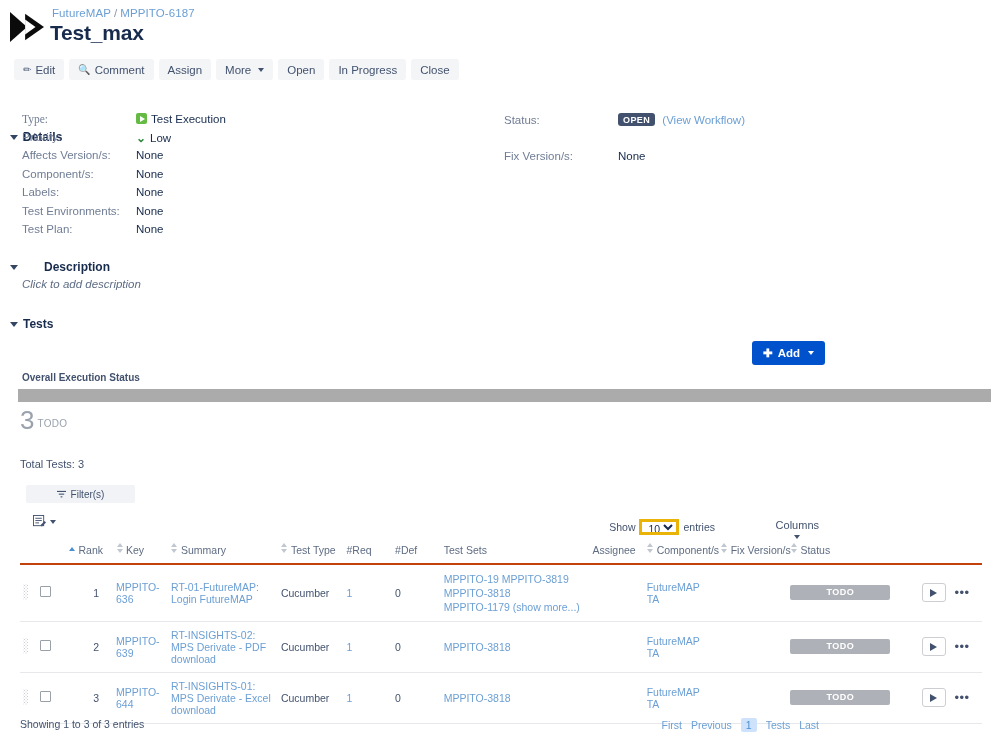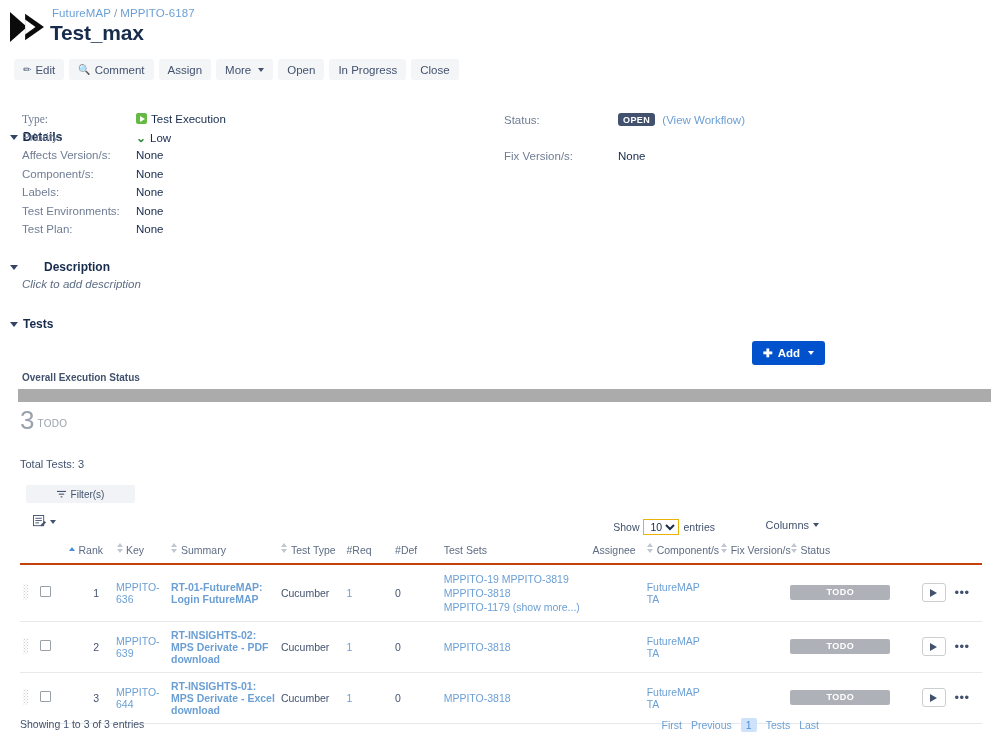--- a/index.html
+++ b/index.html
@@ -146,27 +146,27 @@
     display: flex; align-items: center; gap: 4px; cursor: pointer;
   }
 
   .show-entries {
     position: absolute; right: 118px; top: 519px;
     font-size: 10.5px; color: #42526e;
     display: flex; align-items: center; gap: 4px;
   }
   .show-entries select {
     font-size: 10.5px; font-family: "Liberation Sans", sans-serif;
-    height: 16px; padding: 0 0 0 2px; border: 1px solid #eab308;
+    height: 16px; padding: 0 0 0 2px; border: 3px solid #eab308;
     background: #fff; color: #172b4d;
   }
   .columns-btn {
     position: absolute; right: 14px; top: 519px;
     font-size: 11px; color: #42526e; cursor: pointer;
-    display: flex; align-items: center; gap: 4px;
+    display: flex; align-items: center; gap: 4px; flex-direction: column;
   }
   .caret-sm {
     width: 0; height: 0; border-left: 3.5px solid transparent;
     border-right: 3.5px solid transparent; border-top: 4px solid #42526e;
   }
 
   
   table.tests {
     position: absolute; left: 20px; top: 541px;
     width: 962px; border-collapse: collapse;
@@ -202,21 +202,21 @@
       radial-gradient(#c9ccd2 0.7px, transparent 0.8px);
     background-size: 3px 3px; background-position: 0 0, 1.5px 1.5px;
     opacity: .95;
   }
   .row-check {
     width: 11px; height: 11px; border: 1px solid #9aa0a8;
     border-radius: 1px; background: #fff; display: inline-block;
     cursor: pointer;
   }
   .cell-link { color: #6b9fd4; text-decoration: none; }
-  .summary-cell a { color: #6b9fd4; text-decoration: none; font-weight: bold; }
+  .summary-cell a { color: #6b9fd4; text-decoration: none; }
 
   .status-pill {
     display: block; width: 100px; height: 15px;
     background: #aeb2b8; color: #ffffff; border-radius: 2px;
     font-size: 9px; font-weight: bold; letter-spacing: .5px;
     text-align: center; line-height: 15px;
   }
   .exec-btn {
     width: 24px; height: 19px; background: #fff;
     border: 1px solid #ccced2; border-radius: 3px;

